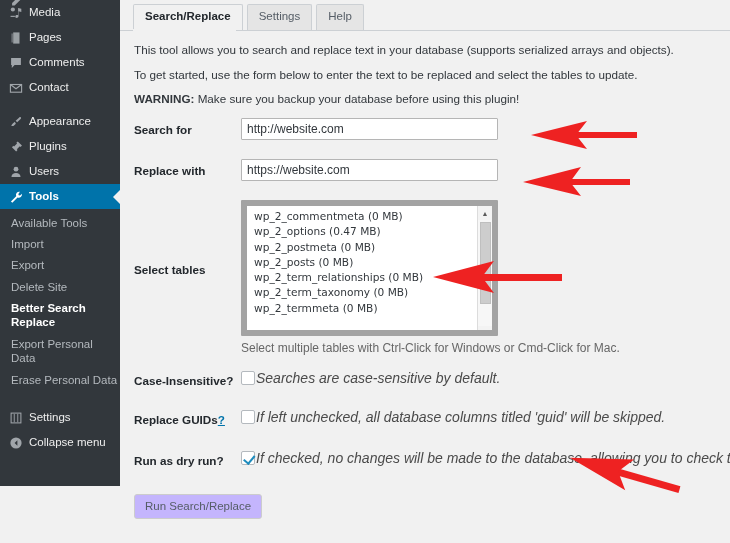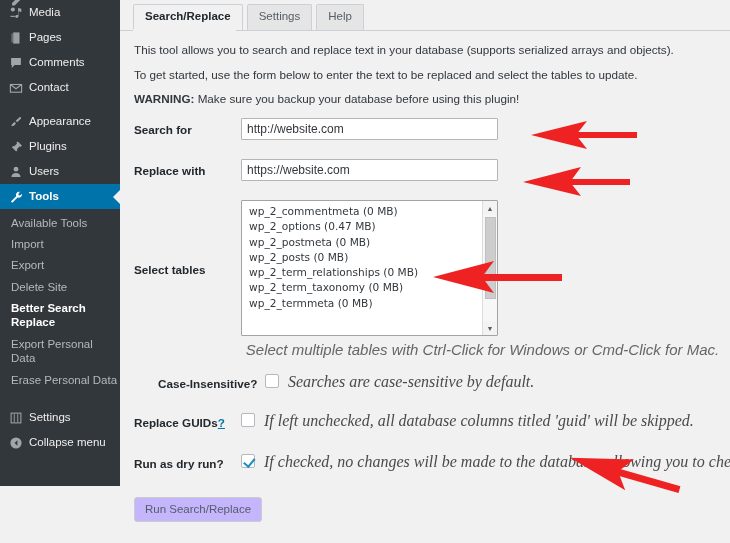--- a/index.html
+++ b/index.html
@@ -182,21 +182,21 @@
     line-height: 20px;
     border-radius: 1px;
     outline: none;
   }
 
   
   .select-wrap {
     position: relative;
     width: 257px;
     height: 136px;
-    border: 1px solid #a3a3a3;
+    border: 6px solid #a3a3a3;
     background: #ffffff;
     border-radius: 1px;
     overflow: hidden;
   }
   .select-list {
     position: absolute;
     left: 0; top: 0;
     width: 240px;
     padding: 3px 0 0 0;
   }
@@ -228,26 +228,24 @@
   }
   .sbar-thumb {
     position: absolute;
     left: 2px; top: 16px;
     width: 11px;
     height: 82px;
     background: #cdcdcd;
     border: 1px solid #bfbfbf;
   }
   .hint {
-    font-size: 15px;
-    font-style: italic;
+    font-size: 12px;
     color: #666666;
     padding-top: 5px;
     white-space: nowrap;
-    text-align: center;
   }
 
   
   .cbrow { display: flex; align-items: flex-start; }
   .checkbox {
     width: 14px; height: 14px;
     flex: 0 0 14px;
     border: 1px solid #b4b9be;
     background: #ffffff;
     border-radius: 2px;
@@ -257,27 +255,26 @@
   .checkbox.checked::after {
     content: "";
     position: absolute;
     left: 3.5px; top: 0.5px;
     width: 4.5px; height: 8.5px;
     border: solid #1e8cbe;
     border-width: 0 2px 2px 0;
     transform: rotate(40deg);
   }
   .cbtext {
-    font-size: 16px;
+    font-size: 14px;
     font-style: italic;
     color: #4a4a4a;
-    padding-left: 9px;
+    padding-left: 1px;
     padding-top: 1px;
     white-space: nowrap;
-    font-family: Liberation Serif, serif;
   }
 
   .btn {
     display: inline-block;
     border: 1px solid #ccc;
     background: #c4b5fd;
     color: #555d66;
     font-size: 11.5px;
     font-family: "Liberation Sans", sans-serif;
     padding: 5px 10px 6px 10px;
@@ -468,21 +465,21 @@
             <div class="sbar">
               <div class="sbar-btn">▲</div>
               <div class="sbar-thumb"></div>
               <div class="sbar-btn" style="position:absolute;left:0;bottom:0;width:14px;">▼</div>
             </div>
           </div>
           <div class="hint">Select multiple tables with Ctrl-Click for Windows or Cmd-Click for Mac.</div>
         </div>
       </div>
 
-      <div class="frow" style="margin-bottom:20px;margin-left:24px;">
+      <div class="frow" style="margin-bottom:20px;">
         <div class="flabel">Case-Insensitive?</div>
         <div class="ffield cbrow">
           <div class="checkbox"></div>
           <div class="cbtext">Searches are case-sensitive by default.</div>
         </div>
       </div>
 
       <div class="frow" style="margin-bottom:22px;">
         <div class="flabel"><span>Replace GUIDs</span><a class="qlink">?</a></div>
         <div class="ffield cbrow">

